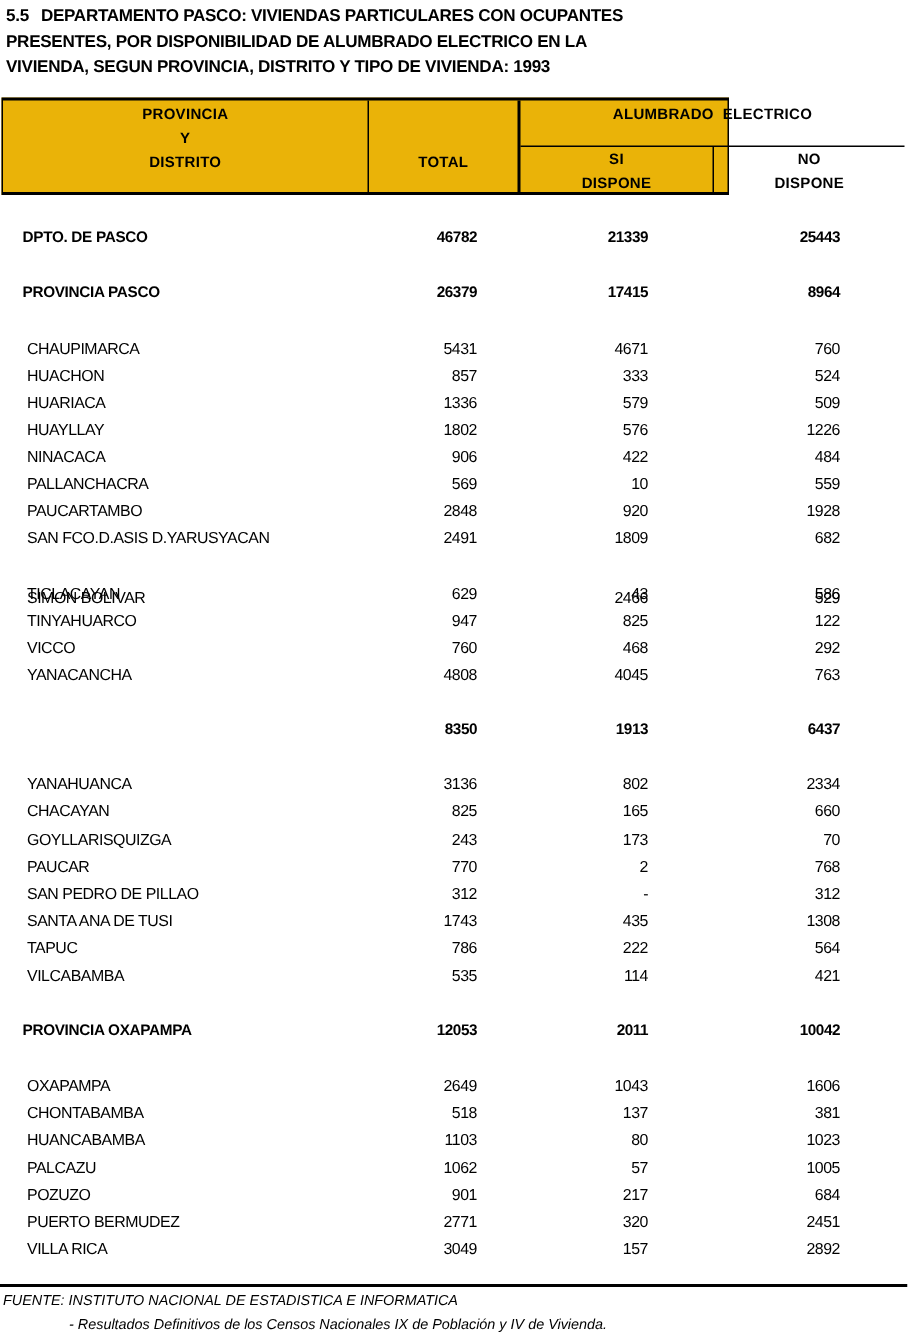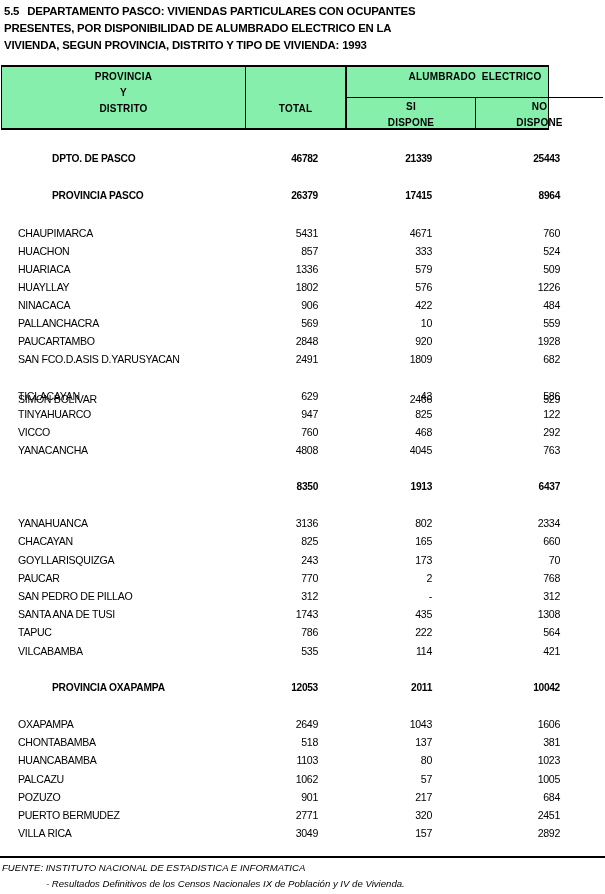--- a/index.html
+++ b/index.html
@@ -2,37 +2,37 @@
 <html><head>
 <meta charset="utf-8">
 <style>
   html, body { margin: 0; padding: 0; background: #ffffff; }
   body { width: 605px; height: 894px; position: relative; overflow: hidden;
          font-family: "Liberation Sans", sans-serif; color: #000; }
   .title { position: absolute; left: 4px; top: 3px; width: 560px;
            font-weight: bold; font-size: 11.4px; line-height: 17px; letter-spacing: -0.2px; }
   .title .num { margin-right: 8px; }
 
-  .hdr { position: absolute; left: 1px; top: 65px; width: 548px; height: 65px;
-         background: #86efac; border-top: 2px solid #000; border-bottom: 2px solid #000;
+  .hdr { position: absolute; left: 1px; top: 65px; width: 485px; height: 65px;
+         background: #eab308; border-top: 2px solid #000; border-bottom: 2px solid #000;
          border-left: 1px solid #000; border-right: 1px solid #000; box-sizing: border-box; }
   .hdr .cell { position: absolute; font-weight: bold; font-size: 10px; text-align: center;
                line-height: 16px; letter-spacing: 0.2px; }
   .vline { position: absolute; background: #000; }
   .hline { position: absolute; background: #000; }
 
   .rows { position: absolute; left: 0; top: 0; width: 605px; }
   .row { position: absolute; left: 0; width: 605px; height: 18px; font-size: 10.6px; line-height: 18px; }
   .row .name { position: absolute; left: 18px; white-space: nowrap; letter-spacing: -0.3px; }
   .row .v { position: absolute; text-align: right; width: 80px; letter-spacing: -0.3px; }
   .row .total { left: 238px; }
   .row .si { left: 352px; }
   .row .no { left: 480px; }
   .row.bold { font-weight: bold; font-size: 10.2px; }
-  .row.bold .name { left: 15px; letter-spacing: -0.2px; margin-left: 37px; }
+  .row.bold .name { left: 15px; letter-spacing: -0.2px; }
 
   .footer-rule { position: absolute; left: 0; top: 856px; width: 605px; height: 2px; background: #000; }
   .src1 { position: absolute; left: 2px; top: 862px; font-size: 9.6px; font-style: italic; letter-spacing: 0px; }
   .src2 { position: absolute; left: 46px; top: 878px; font-size: 9.6px; font-style: italic; }
 </style>
 </head>
 <body>
 
 <div class="title">
   <div><span class="num">5.5</span><span>DEPARTAMENTO PASCO: VIVIENDAS PARTICULARES CON OCUPANTES</span></div>

